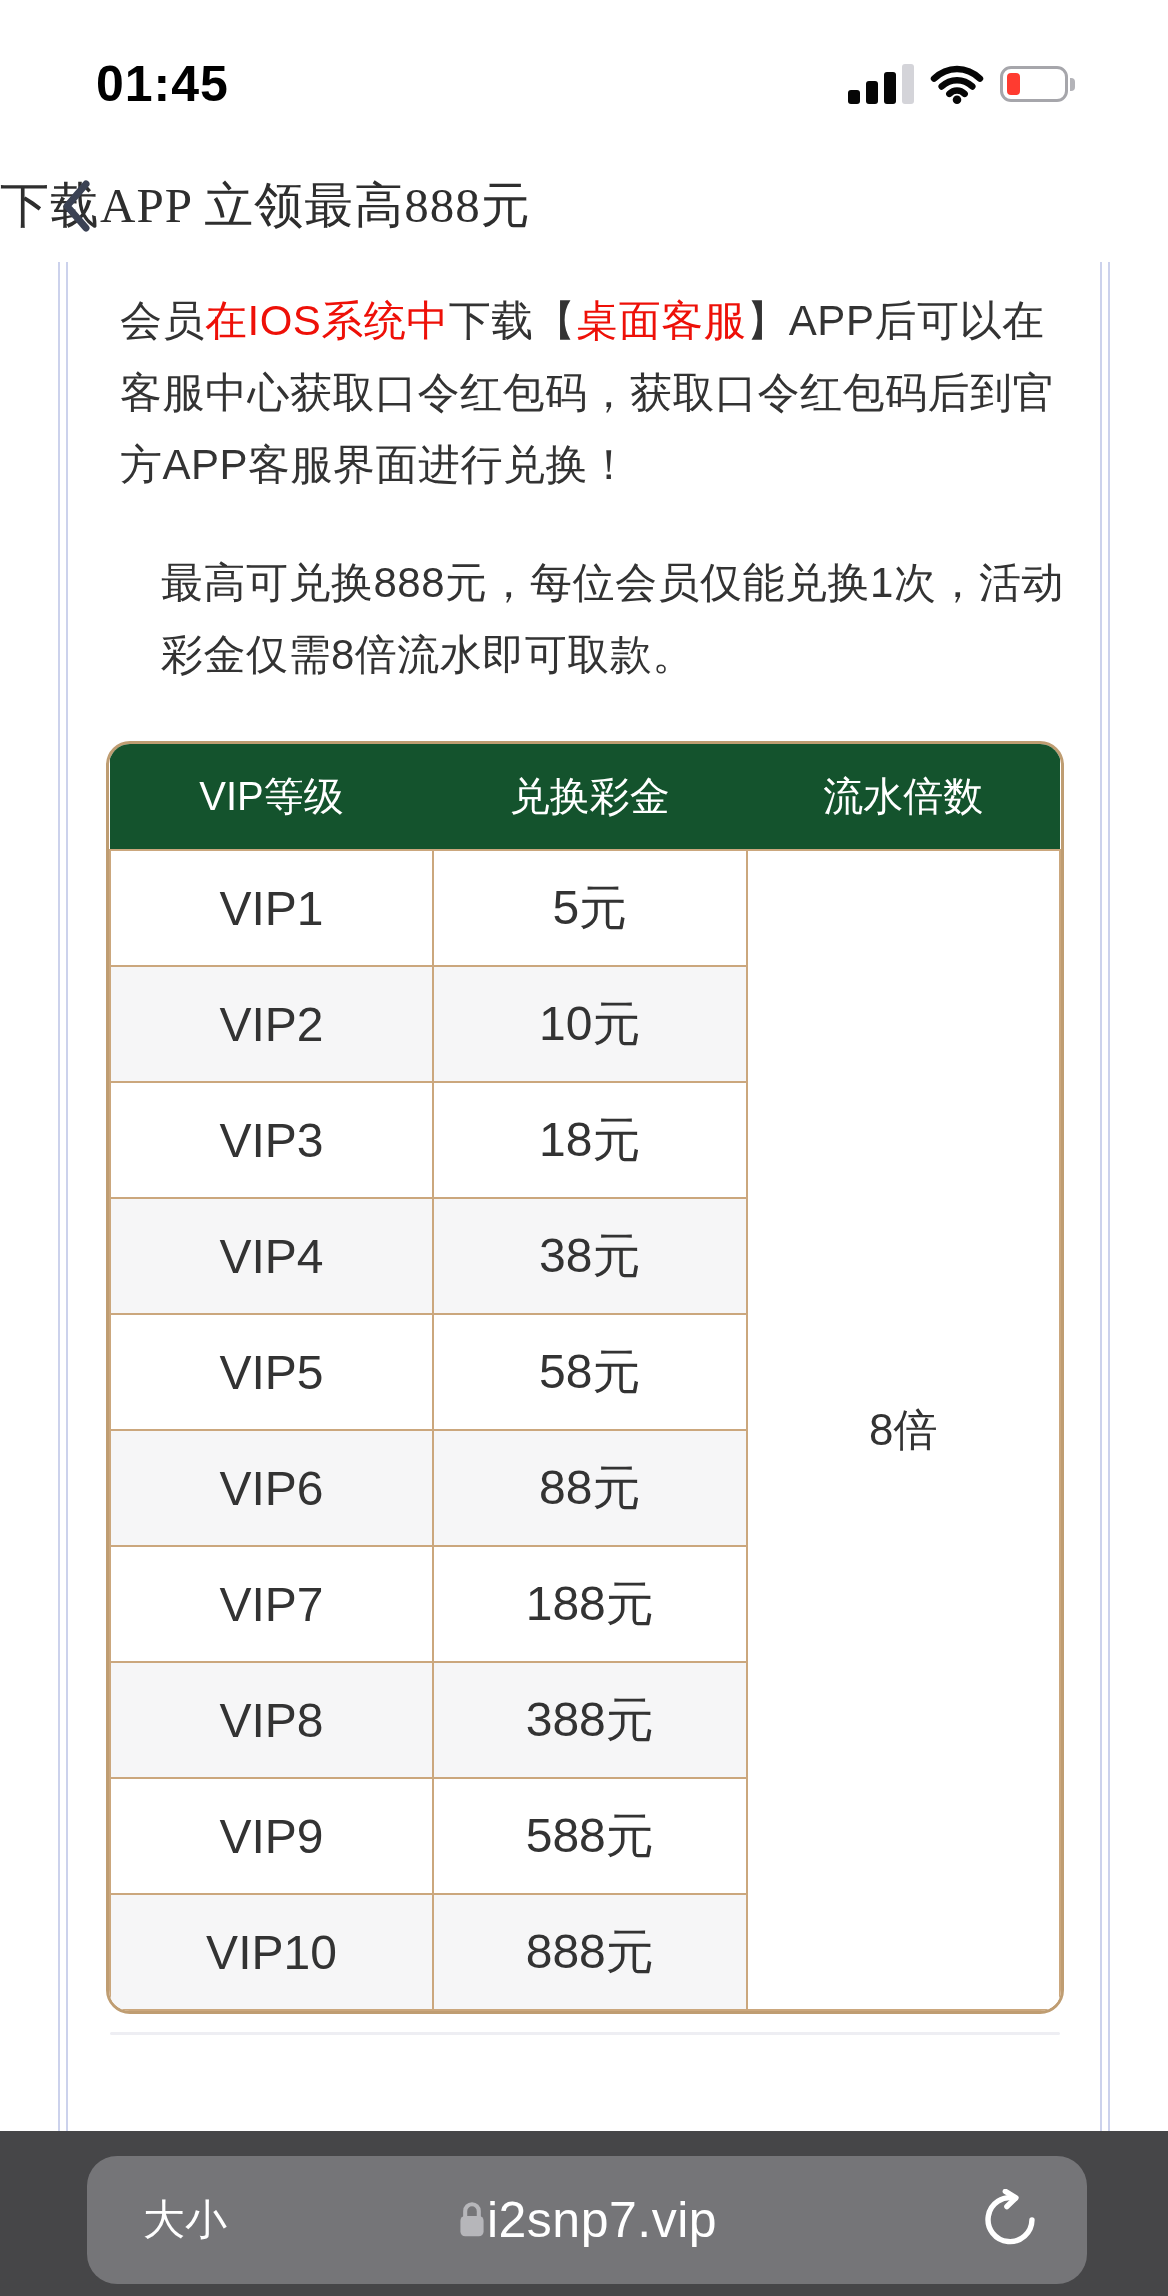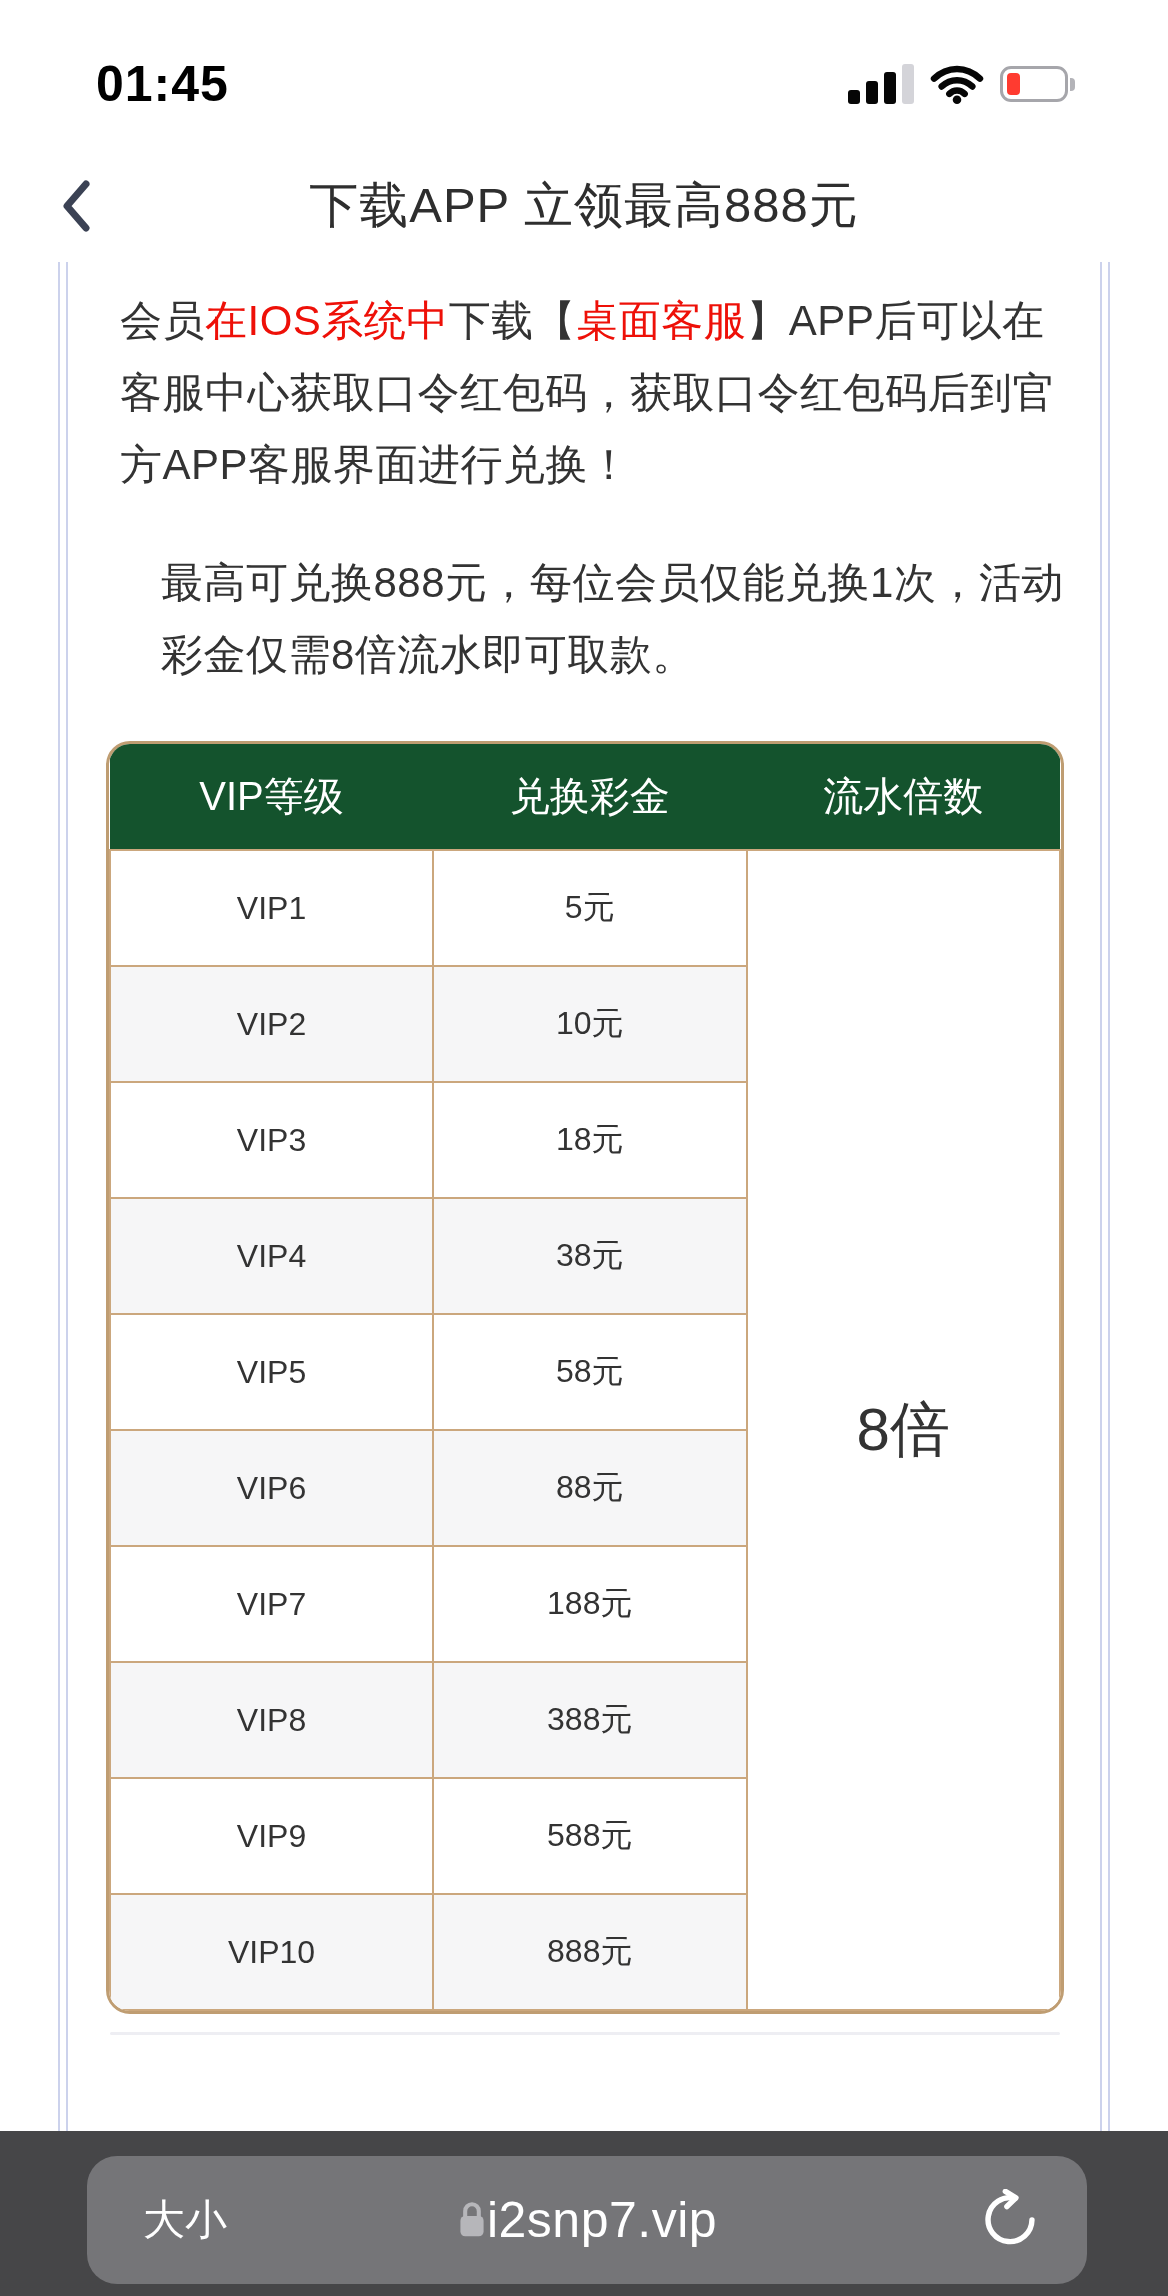--- a/index.html
+++ b/index.html
@@ -35,21 +35,21 @@
     border-radius: 4px;
   }
   .battery .nub {
     width: 5px; height: 13px; background: #b3b3b8;
     border-radius: 0 4px 4px 0; margin-left: 2px;
   }
 
   
   .nav-header {
     position: absolute; top: 150px; left: 0; width: 100%; height: 112px;
-    display: flex; align-items: center; justify-content: center;
+    display: flex; align-items: center; justify-content: flex-start; font-family: Liberation Serif, serif;
   }
   .back-btn {
     position: absolute; left: 46px; top: 18px; width: 60px; height: 76px;
     display: flex; align-items: center; justify-content: center; cursor: pointer;
   }
   .back-btn svg { width: 30px; height: 52px; }
   .nav-title { font-size: 49px; font-weight: 500; color: #2e2e2e; letter-spacing: 1px; }
 
   
   .side-line {
@@ -78,25 +78,25 @@
     background: #fff;
   }
   table.vip-table { width: 100%; border-collapse: collapse; table-layout: fixed; }
   .vip-table th {
     background: #14532d; color: #ffffff; font-weight: 400;
     font-size: 40px; height: 106px; border: none;
   }
   .vip-table td {
     border: 2px solid #cba77d;
     text-align: center; vertical-align: middle;
-    font-size: 32px; color: #333;
+    font-size: 48px; color: #333;
     height: 116px; background: #ffffff;
   }
   .vip-table tbody tr:nth-child(even) td { background: #f6f6f7; }
-  .vip-table td.merged { background: #ffffff !important; font-size: 60px; }
+  .vip-table td.merged { background: #ffffff !important; font-size: 44px; }
   .table-shadow {
     margin: 18px 0 0 -10px; width: 950px; height: 3px;
     background: #eeeef3; border-radius: 2px;
   }
 
   
   .toolbar {
     position: absolute; left: 0; top: 2131px; width: 100%; height: 165px;
     background: #464648;
   }

